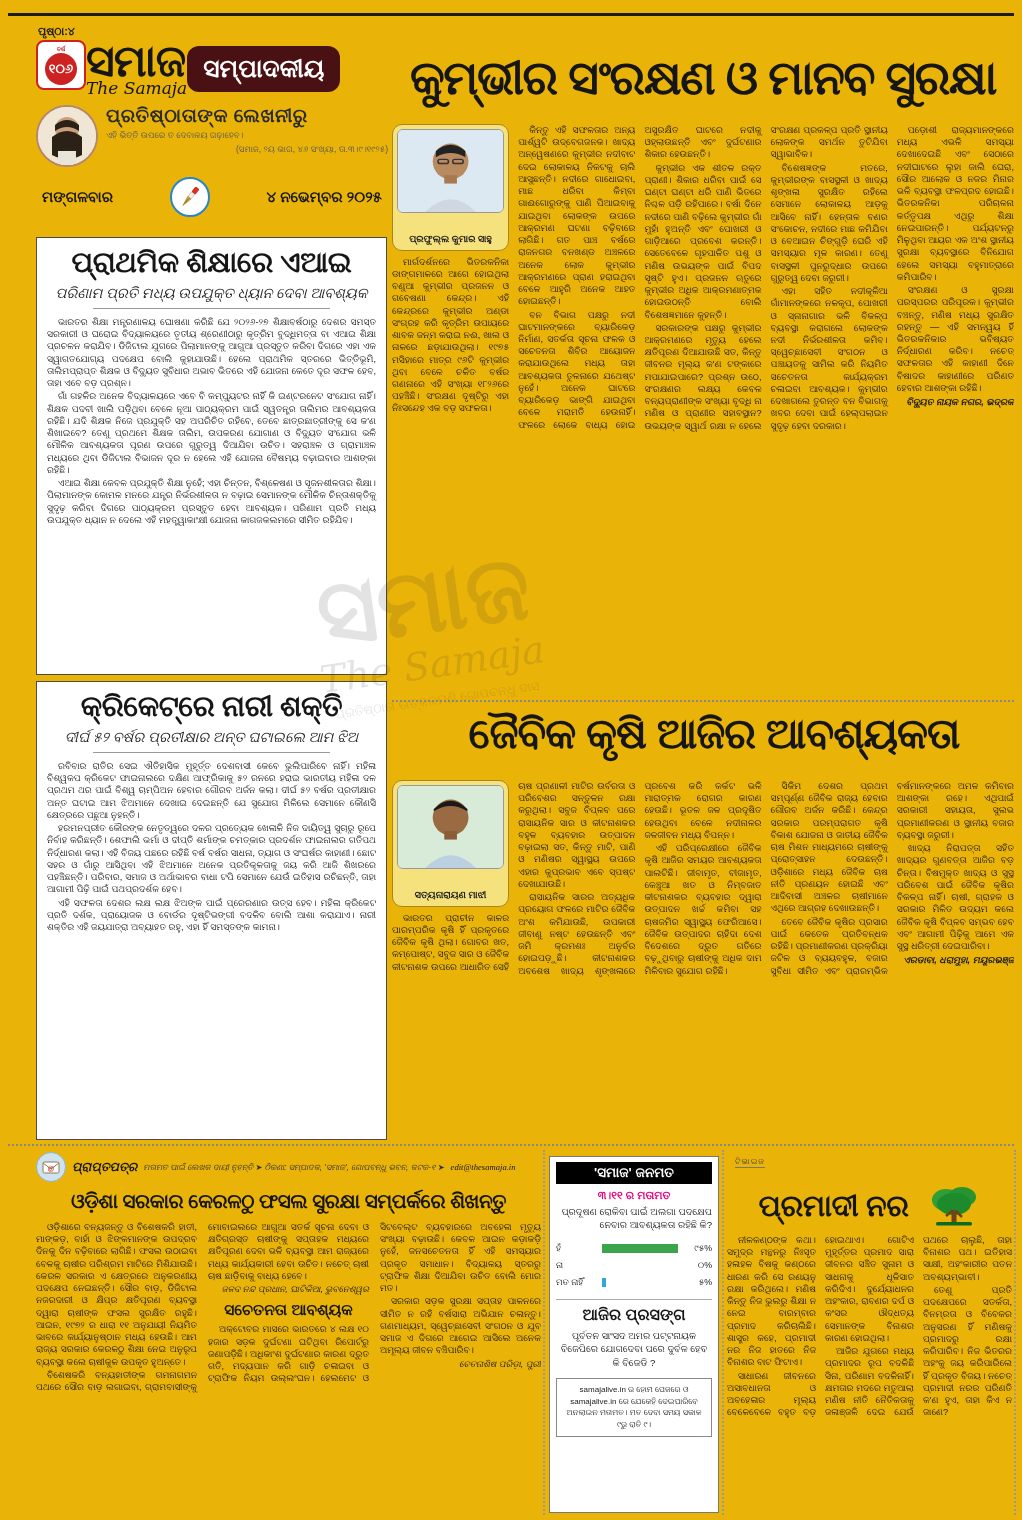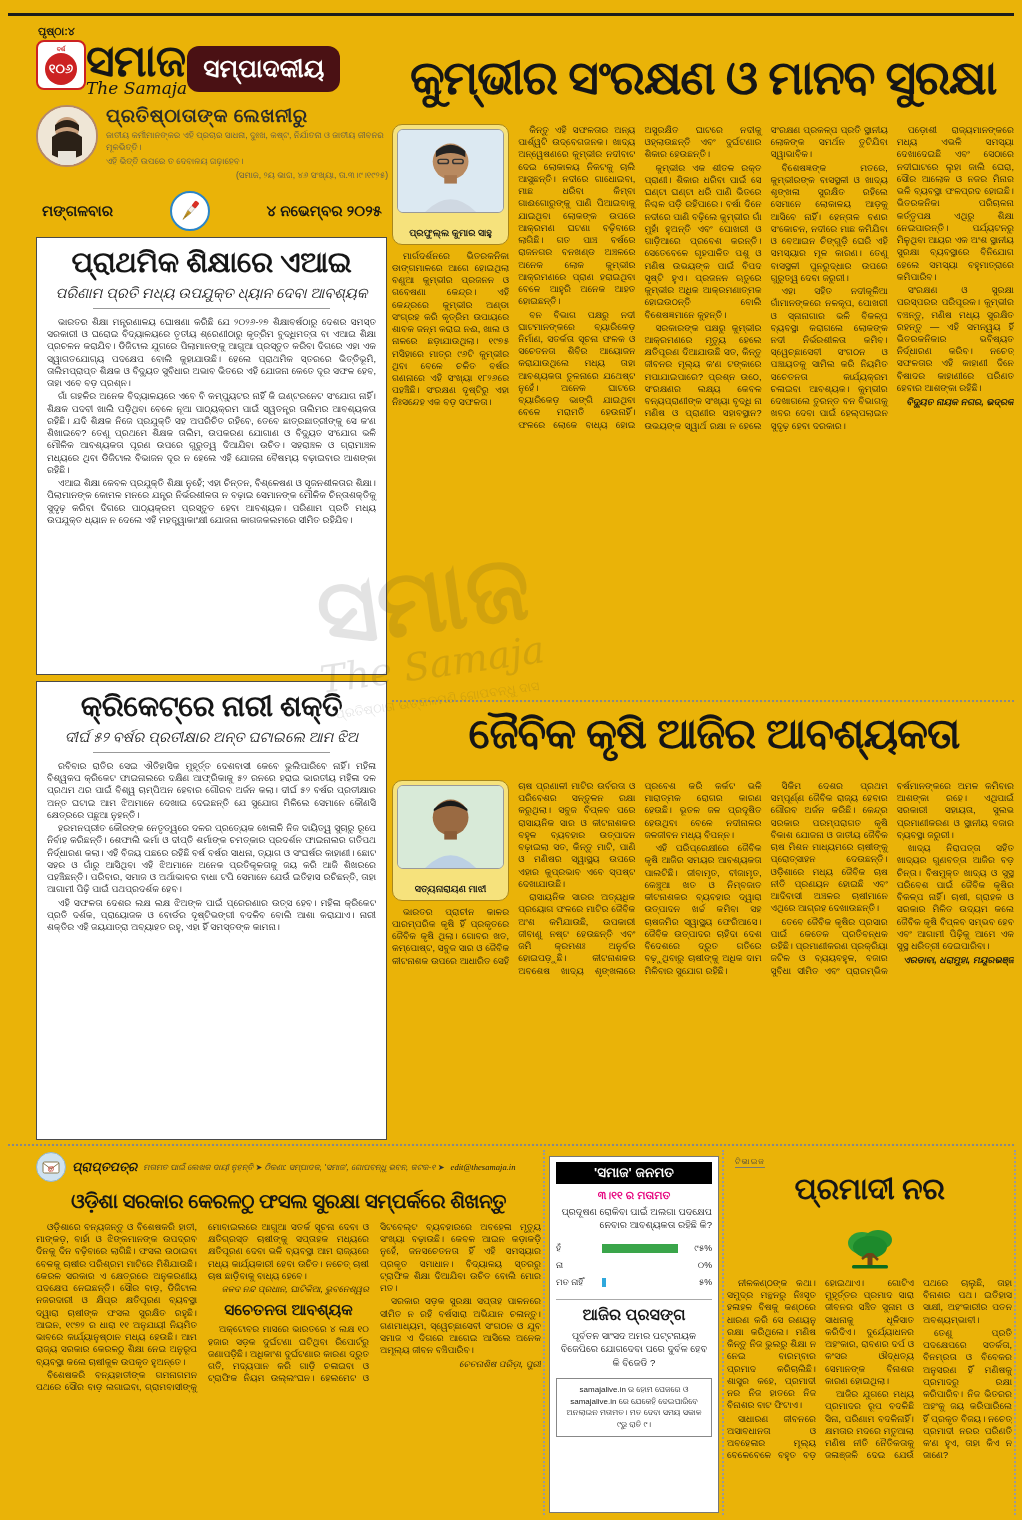--- a/index.html
+++ b/index.html
@@ -51,21 +51,21 @@
   .ed-divider { width:72%; height:1px; background:#999; margin:6px auto 7px; }
   .bp { font-size:9.2px; line-height:1.33; text-indent:11px; margin-bottom:1px; }
 
   
   .a1-title { left:392px; top:50px; width:622px; font-size:47px; font-weight:bold; text-align:center; letter-spacing:-1.5px; }
   .a1-body { left:392px; top:124px; width:622px; height:574px; column-count:5; column-gap:9px;
              font-size:9.2px; line-height:1.33; overflow:hidden; }
   .author-card { border:1.5px solid #a8861c; background:#f6e27c; border-radius:10px; padding:4px; margin-bottom:5px;
                  break-inside:avoid; }
   .author-photo { background:#dce9f2; border:1px solid #999; border-radius:6px; height:84px; overflow:hidden; }
-  .author-name { font-size:9.5px; font-weight:bold; text-align:center; padding-top:14px; }
+  .author-name { font-size:9.5px; font-weight:bold; text-align:center; padding-top:20px; }
   .sig { font-size:9.3px; font-weight:bold; font-style:italic; text-align:right; margin-top:2px; }
 
   .mid-rule { left:392px; width:622px; top:700px; border-top:2px dotted #888; }
 
   
   .a2-title { left:414px; top:710px; width:600px; font-size:42px; font-weight:bold; text-align:center; letter-spacing:-1px; }
   .a2-body { left:392px; top:780px; width:622px; height:360px; column-count:5; column-gap:9px;
              font-size:9.2px; line-height:1.33; overflow:hidden; }
 
   
@@ -100,21 +100,21 @@
   .poll-lbl { font-size:8.8px; width:42px; flex:none; }
   .poll-track { flex:1; height:9px; }
   .poll-bar { height:9px; }
   .poll-pct { font-size:8.8px; width:26px; text-align:right; flex:none; }
   .poll-today-hdr { font-size:16px; font-weight:bold; text-align:center; border-top:1px solid #aaa; margin-top:8px; padding-top:6px; }
   .poll-today-q { font-size:9.6px; text-align:center; margin-top:5px; line-height:1.4; }
   .poll-note { border:1px solid #888; margin-top:9px; padding:5px 4px; font-size:8px; text-align:center; line-height:1.45; color:#222; }
 
   .colm { left:727px; top:1150px; width:285px; height:365px; overflow:hidden; }
   .colm-kicker { font-size:8px; letter-spacing:1px; color:#444; border-bottom:1px solid #777; display:inline-block; margin-left:8px; }
-  .colm-head { display:flex; align-items:center; justify-content:center; gap:20px; margin-top:4px;flex-direction:column; }
+  .colm-head { display:flex; align-items:center; justify-content:center; gap:20px; margin-top:16px; }
   .colm-title { font-size:30px; font-weight:bold; letter-spacing:-.5px; }
   .colm-body { margin-top:6px; column-count:3; column-gap:9px; font-size:8.8px; line-height:1.32; height:312px; overflow:hidden; }
 </style>
 </head>
 <body>
 
 <div id="page">
 
   <div class="abs top-rule"></div>
   <div class="abs page-label">ପୃଷ୍ଠା:୪</div>
@@ -136,21 +136,20 @@
         <svg width="58" height="58" viewBox="0 0 58 58">
           <rect width="58" height="58" fill="#efe6d6"></rect>
           <circle cx="29" cy="22" r="12" fill="#c9a07c"></circle>
           <path d="M14 30 Q29 18 44 30 L44 48 Q29 56 14 48 Z" fill="#2b2117"></path>
           <path d="M17 18 Q29 8 41 18 L41 24 Q29 16 17 24 Z" fill="#2b2117"></path>
           <rect x="20" y="44" width="18" height="14" fill="#e8e4da"></rect>
         </svg>
       </div>
       <div class="founder-right">
         <div class="founder-title">ପ୍ରତିଷ୍ଠାତାଙ୍କ ଲେଖନୀରୁ</div>
-        <div class="founder-quote">ଜାତୀୟ କର୍ମୀମାନଙ୍କର ଏହି ପ୍ରଚାର ସାଧନା, ଦୁଃଖ, କଷ୍ଟ, ନିର୍ଯାତନା ଓ ଜାତୀୟ ଜୀବନର ମୂଳଭିତ୍ତି।</div>
         <div class="founder-quote">ଏହି ଭିତ୍ତି ଉପରେ ତ ଦେବାଳୟ ଗଢ଼ାହେବ।</div>
         <div class="founder-attrib">(ସମାଜ, ୨ୟ ଭାଗ, ୪୬ ସଂଖ୍ୟା, ତା.୩।୯।୧୯୨୫)</div>
       </div>
     </div>
     <div class="date-row">
       <span class="date-txt">ମଙ୍ଗଳବାର</span>
       <span class="pen-circle">
         <svg width="26" height="26" viewBox="0 0 26 26">
           <g transform="rotate(40 13 13)">
             <rect x="10.5" y="1" width="5" height="7" rx="1.5" fill="#d83025"></rect>

